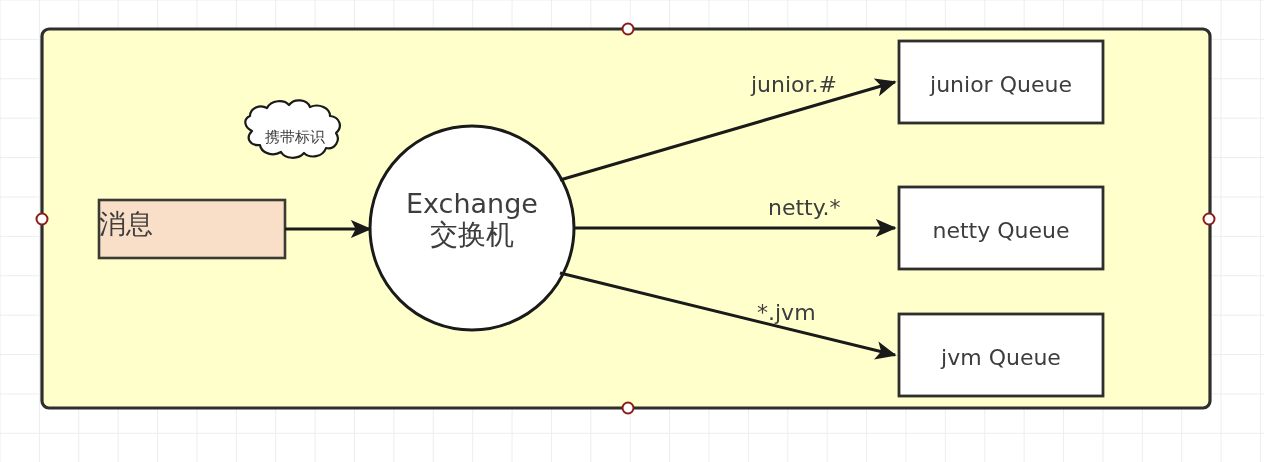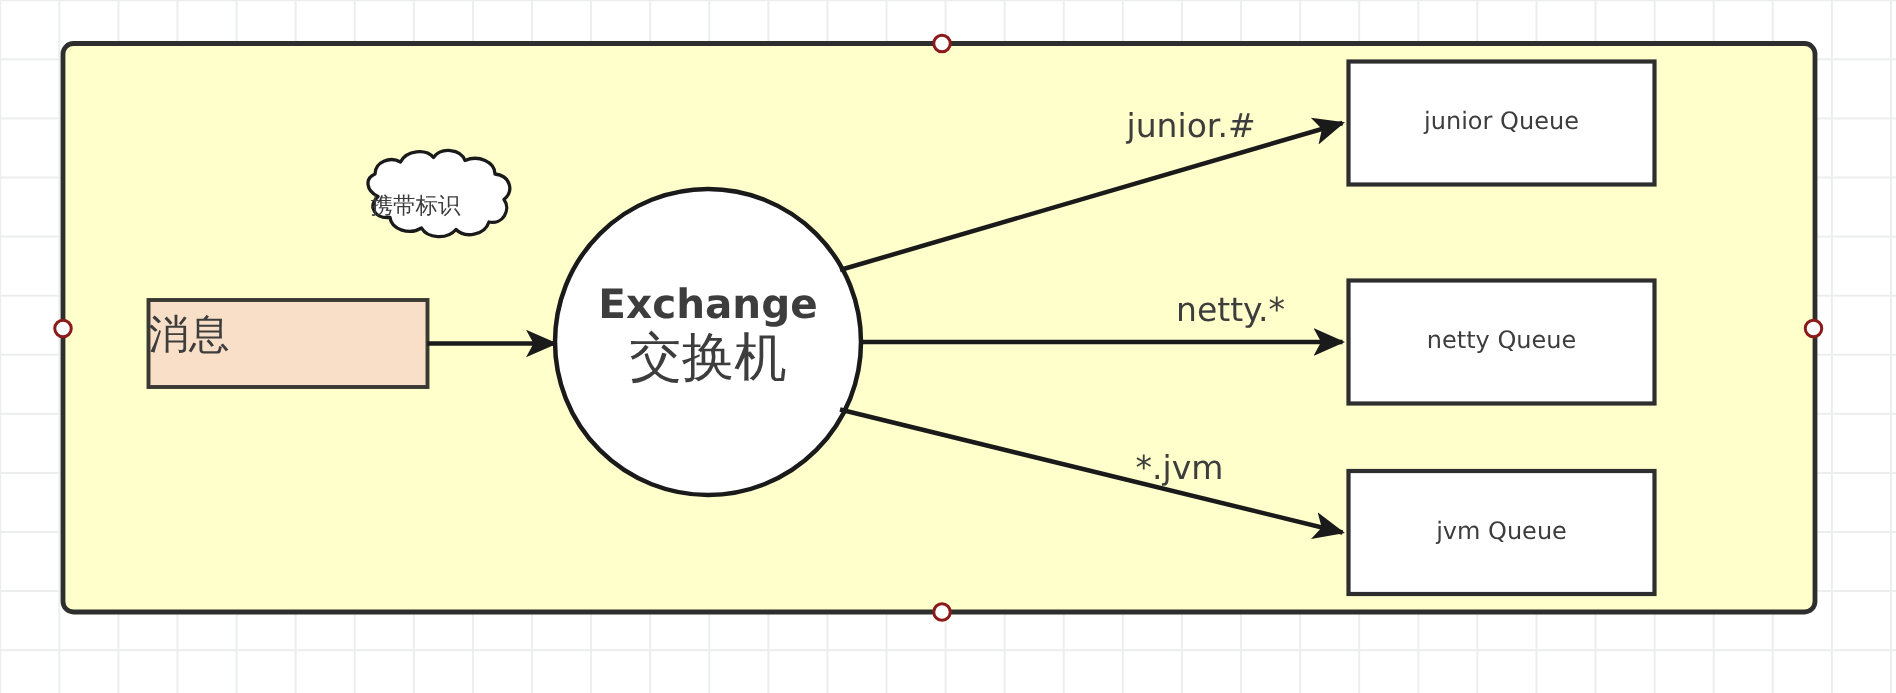--- a/index.html
+++ b/index.html
@@ -44,57 +44,57 @@
   }
 
   #exchange-label {
     left: 377px;
     top: 188px;
     width: 190px;
     text-align: center;
     font-size: 27px;
     color: #3d3d3d;
   }
-  #exchange-label .cn { font-size: 35px; display: block; }
-  #exchange-label .en { display: block; font-weight: bold; }
+  #exchange-label .cn { font-size: 28px; display: block; }
+  #exchange-label .en { display: block; }
 
   #message-label {
     left: 99px;
     top: 208px;
     width: 186px;
     text-align: left;
     font-size: 27px;
     color: #3d3d3d;
   }
 
   #tag-label {
     left: 247px;
     top: 129px;
     width: 96px;
-    text-align: left;
+    text-align: center;
     font-size: 15px;
     color: #3d3d3d;
   }
 
   .queue-label {
     width: 204px;
     text-align: center;
-    font-size: 16px;
+    font-size: 22px;
     color: #3d3d3d;
   }
   #queue-label-0 { left: 899px; top: 72px; }
   #queue-label-1 { left: 899px; top: 218px; }
   #queue-label-2 { left: 899px; top: 345px; }
 
   .route-label {
     font-size: 22px;
     color: #3d3d3d;
   }
   #route-label-0 { left: 751px; top: 72px; }
-  #route-label-1 { left: 768px; top: 195px; margin-left: 16px; }
+  #route-label-1 { left: 768px; top: 195px; }
   #route-label-2 { left: 757px; top: 300px; }
 </style>
 </head>
 <body>
 
 <div id="canvas">
 
   <svg id="diagram-svg" viewBox="0 0 1264 462" xmlns="http://www.w3.org/2000/svg">
     <defs>
       <marker id="arrow" viewBox="0 0 10 10" refX="9.2" refY="5" markerWidth="7" markerHeight="7" orient="auto-start-reverse">

